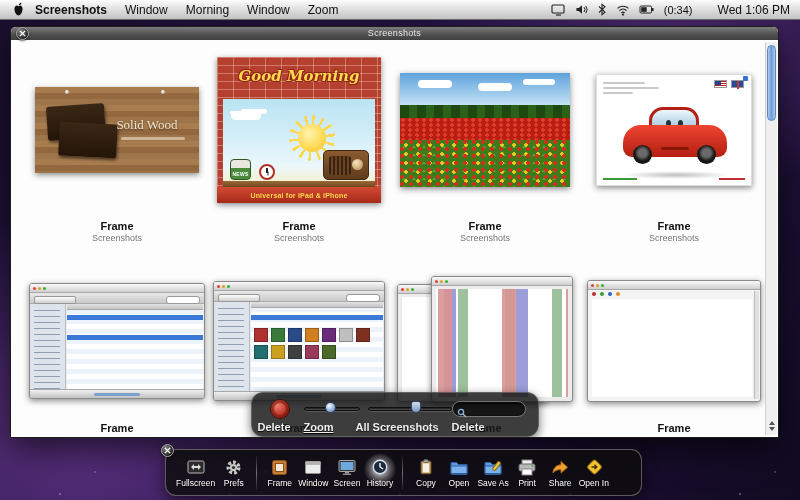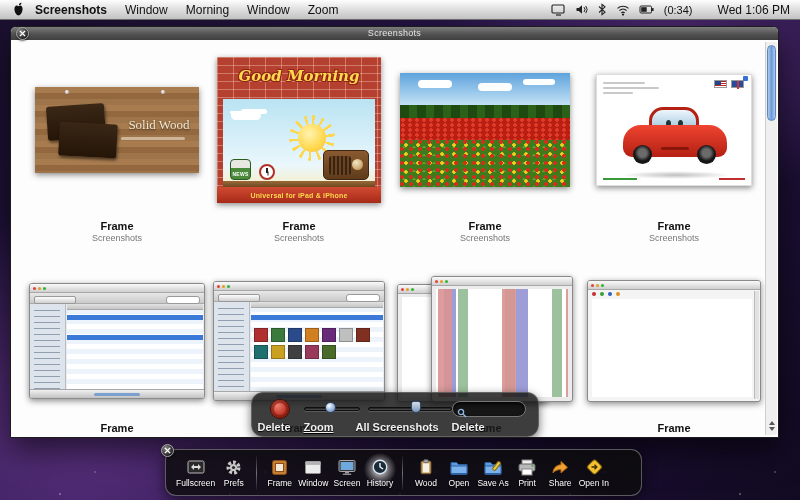--- a/index.html
+++ b/index.html
@@ -67,21 +67,21 @@
   
   .t-wood{width:164px;height:86px;
     background:repeating-linear-gradient(180deg,#a87c4f 0 6px,#93683f 6px 12px,#9e744a 12px 18px);}
   .pin{position:absolute;top:3px;width:4px;height:4px;border-radius:50%;
     background:radial-gradient(circle at 35% 30%,#fff,#9a9a9a);}
   .pin.p1{left:30px;} .pin.p2{left:126px;}
   .wcard{position:absolute;width:58px;height:34px;background:linear-gradient(#3a2716,#241507);
     border-radius:3px;box-shadow:1px 2px 3px rgba(0,0,0,.5);}
   .wc1{left:12px;top:18px;transform:rotate(-4deg);}
   .wc2{left:24px;top:36px;transform:rotate(3deg);}
-  .wood-title{position:absolute;left:84px;top:30px;width:80px;text-align:center;
+  .wood-title{position:absolute;left:72px;top:30px;width:80px;text-align:center;
     font-family:"Liberation Serif",serif;font-size:13px;color:#f3e7d2;text-shadow:0 1px 2px #3a2510;}
   .wood-tag{position:absolute;left:86px;top:50px;width:64px;height:3px;
     background:rgba(245,235,215,.55);border-radius:2px;}
 
   
   .t-morning{width:164px;height:146px;background-color:#b5402f;
     background-image:linear-gradient(rgba(255,230,210,.35) 1px, transparent 1px),
       linear-gradient(90deg, rgba(255,230,210,.35) 1px, transparent 1px);
     background-size:16px 8px;}
   .gm-sky{position:absolute;left:6px;right:6px;top:42px;bottom:16px;
@@ -616,21 +616,21 @@
     <div class="tb-sep"></div>
 
     <div class="tb-item">
       <span class="tb-icon">
         <svg width="18" height="18" viewBox="0 0 20 18">
             <rect x="4.5" y="2.5" width="11" height="14" rx="1.5" fill="#caa36a" stroke="#7a5a2a"></rect>
             <rect x="6.5" y="5" width="7" height="10" fill="#f5f0e6"></rect>
             <rect x="7.5" y="1" width="5" height="3" rx="1" fill="#a8a8a8" stroke="#666"></rect>
           </svg>
       </span>
-      <span class="tb-label">Wood</span>
+      <span class="tb-label">Copy</span>
     </div>
 
     <div class="tb-item">
       <span class="tb-icon">
         <svg width="20" height="17" viewBox="0 0 20 17">
             <path d="M2 3.5 h5.5 l2 2 H18 v9 a1 1 0 0 1 -1 1 H3 a1 1 0 0 1 -1 -1 z" fill="#5a9ae0" stroke="#2d5f9e"></path>
             <path d="M2 7 h16 v7.5 H2 z" fill="#7cb2ec" stroke="#2d5f9e"></path>
           </svg>
       </span>
       <span class="tb-label">Open</span>

